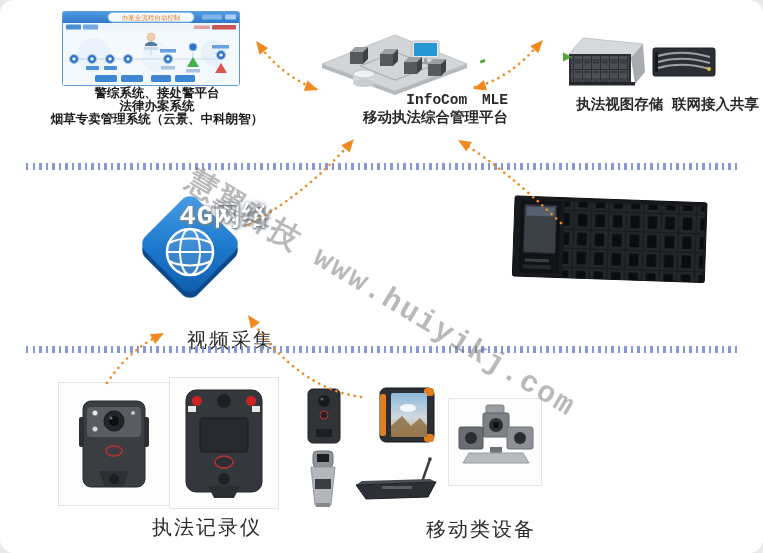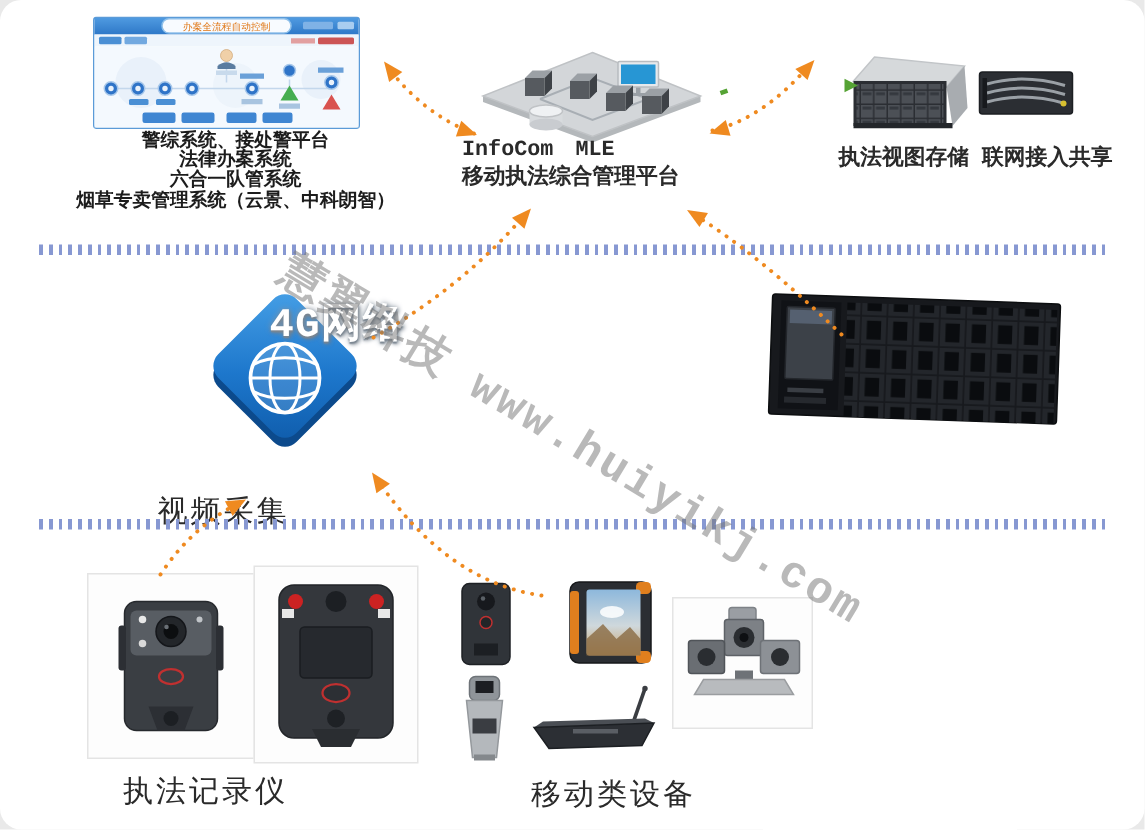--- a/index.html
+++ b/index.html
@@ -1,21 +1,21 @@
 <!DOCTYPE html>
 <html><head>
 <meta charset="utf-8">
 <style>
   html,body{margin:0;padding:0;background:#e9e9e9;}
   .stage{position:absolute;left:0;top:0;width:763px;height:553px;background:#ffffff;
          border-radius:14px;overflow:hidden;
          font-family:Liberation Mono, monospace;color:#222;}
   .abs{position:absolute;}
   .label{position:absolute;white-space:nowrap;color:#2a2a2a;}
-  .label.center{text-align:left;}
+  .label.center{text-align:right;}
   .sys-lines{position:absolute;left:4px;top:88px;width:306px;text-align:center;
              font-size:12.5px;font-weight:bold;line-height:13.2px;color:#1c1c1c;}
   .bold15{font-size:14.5px;font-weight:bold;}
   .big20{font-size:20px;font-weight:normal;letter-spacing:2px;}
   .divider{position:absolute;left:26px;width:714px;height:7px;
            background:repeating-linear-gradient(to right,#8798d2 0 2.5px,transparent 2.5px 6.5px);}
   .watermark{position:absolute;left:200px;top:160px;transform-origin:0 0;transform:rotate(31deg);
              font-size:30px;font-weight:bold;letter-spacing:2px;color:rgba(115,115,115,0.5);
              white-space:nowrap;pointer-events:none;z-index:30;}
   .diamond-shadow{position:absolute;left:153px;top:213px;width:74px;height:74px;
@@ -92,21 +92,20 @@
       <rect x="33" y="64" width="22" height="7" rx="1.5"></rect>
         <rect x="59" y="64" width="22" height="7" rx="1.5"></rect>
       <rect x="89" y="64" width="20" height="7" rx="1.5"></rect>
         <rect x="113" y="64" width="20" height="7" rx="1.5"></rect>
     </g>
   </svg>
 
   <div class="sys-lines">
     <div>警综系统、接处警平台</div>
     <div>法律办案系统</div>
-    <div>六合一队管系统</div>
     <div>烟草专卖管理系统（云景、中科朗智）</div>
   </div>
 
   <svg class="abs" style="left:320px;top:32px;" width="150" height="66" viewBox="0 0 150 66">
     <polygon points="2,32 75,59 147,32 147,36 75,63 2,36" fill="#b4b8bb"></polygon>
     <polygon points="75,3 147,32 75,59 2,32" fill="#d3d6d9" stroke="#bfc2c5"></polygon>
     <polyline points="40,34 75,20 112,34 75,48 40,34" fill="none" stroke="#a8aeb4" stroke-width="1.3"></polyline>
     <g>
       <rect x="104" y="26" width="3" height="5" fill="#9aa0a6"></rect>
       <rect x="99" y="30" width="13" height="2" rx="1" fill="#9aa0a6"></rect>

